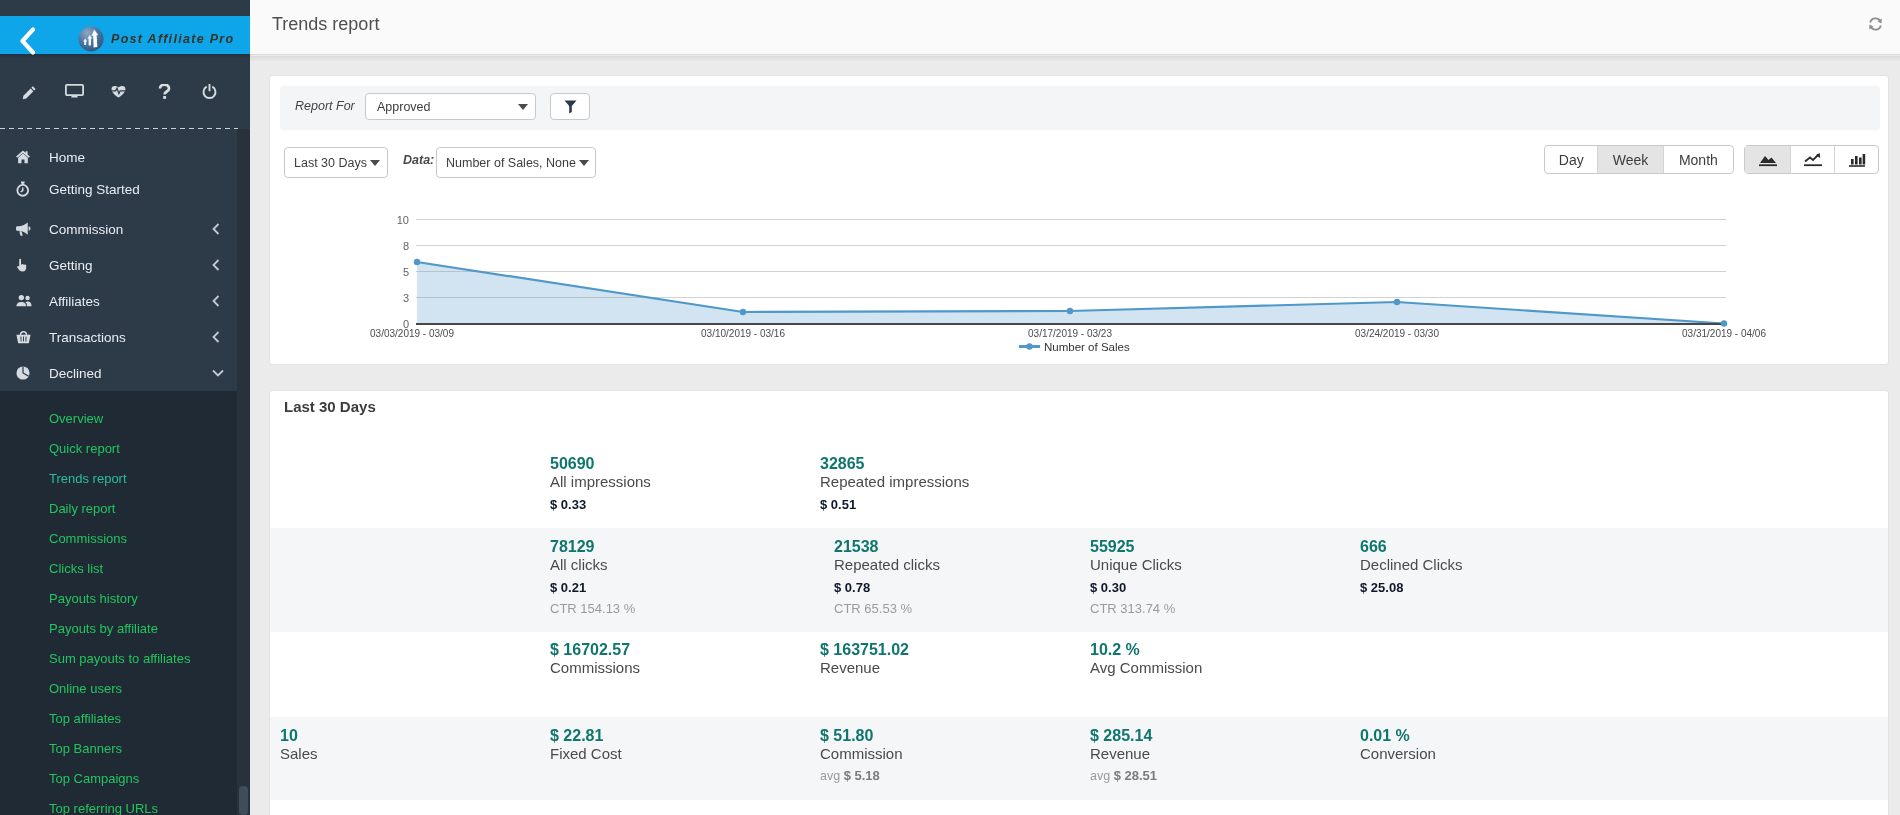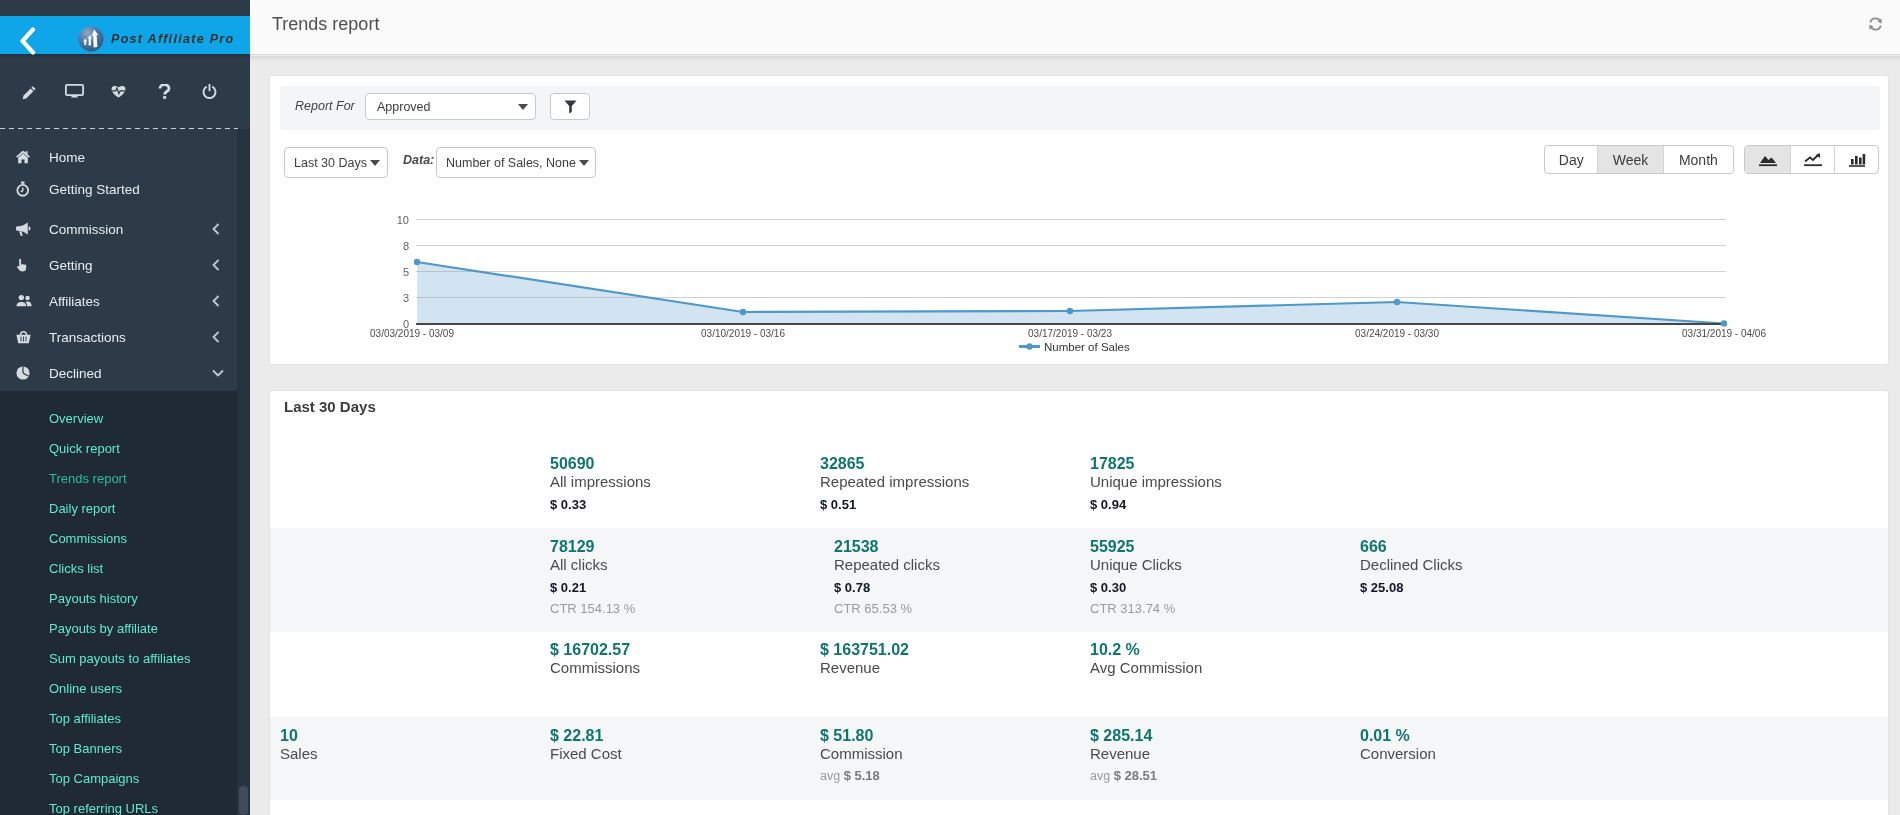--- a/index.html
+++ b/index.html
@@ -10,21 +10,21 @@
 #sidebar { position:absolute; left:0; top:0; width:250px; height:815px; background:#2d3b49; }
 #sbhead { position:absolute; left:0; top:16px; width:250px; height:38px; background:#0ea5e9; box-shadow:0 2px 3px rgba(0,0,0,0.22); }
 #iconrow { position:absolute; left:0; top:55px; width:250px; height:73px; }
 #iconrow svg { position:absolute; top:27px; }
 #dash { position:absolute; left:0; top:128px; width:238px; height:1px; background:repeating-linear-gradient(90deg,#c9cfd4 0px,#c9cfd4 5px,rgba(0,0,0,0) 5px,rgba(0,0,0,0) 9px); }
 .mitem { position:absolute; left:0; width:250px; height:36px; color:#e9edf1; font-size:13.5px; }
 .mitem .txt { position:absolute; left:49px; top:50%; transform:translateY(-50%); }
 .mitem svg.ic { position:absolute; left:16px; top:50%; transform:translateY(-50%); }
 .mitem svg.ch { position:absolute; left:212px; top:50%; transform:translateY(-50%); }
 #submenu { position:absolute; left:0; top:391px; width:250px; height:424px; background:#202a34; }
-.sitem { position:absolute; left:49px; width:190px; height:30px; line-height:30px; color:#5eead4; font-size:13px; white-space:nowrap; }
+.sitem { position:absolute; left:49px; width:190px; height:30px; line-height:30px; color:#22c55e; font-size:13px; white-space:nowrap; }
 .sitem.active { color:#2abd9d; }
 
 
 #topbar { position:absolute; left:250px; top:0; width:1650px; height:55px; background:#fafafa; border-bottom:1px solid #dcdcdc; }
 #topbar .title { position:absolute; left:22px; top:14px; font-size:18px; color:#4f4f4f; }
 #pgshadow { position:absolute; left:250px; top:56px; width:1650px; height:6px;
   background:linear-gradient(rgba(0,0,0,0.07), rgba(0,0,0,0)); }
 
 
 .card { position:absolute; left:269px; width:1620px; background:#fff; border:1px solid #e3e3e3; border-radius:3px; }
@@ -305,25 +305,20 @@
     <div class="cell" style="left:280px">
         <div class="num">50690</div>
         <div class="lab">All impressions</div>
         <div class="amt">$ 0.33</div>
       </div>
     <div class="cell" style="left:550px">
         <div class="num">32865</div>
         <div class="lab">Repeated impressions</div>
         <div class="amt">$ 0.51</div>
       </div>
-    <div class="cell" style="left:820px">
-        <div class="num">17825</div>
-        <div class="lab">Unique impressions</div>
-        <div class="amt">$ 0.94</div>
-      </div>
   </div>
 
   <div class="row gray" style="top:137px;height:104px;padding-top:9px">
     <div class="cell" style="left:280px">
         <div class="num">78129</div>
         <div class="lab">All clicks</div>
         <div class="amt">$ 0.21</div>
         <div class="ctr">CTR 154.13 %</div>
       </div>
     <div class="cell" style="left:564px">

